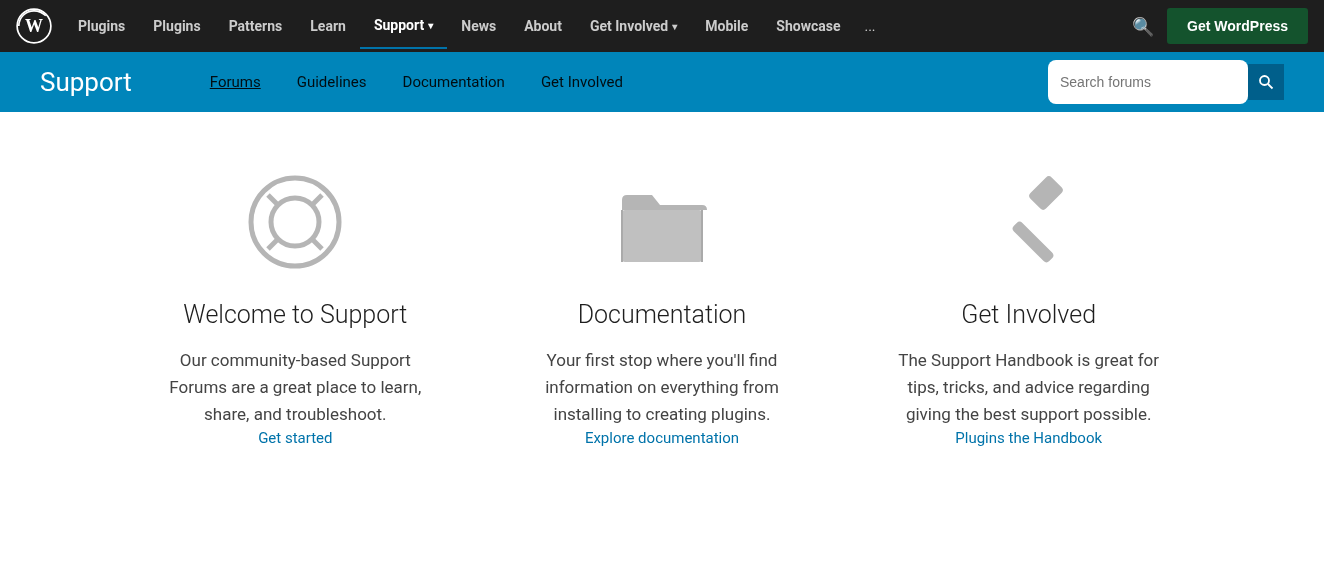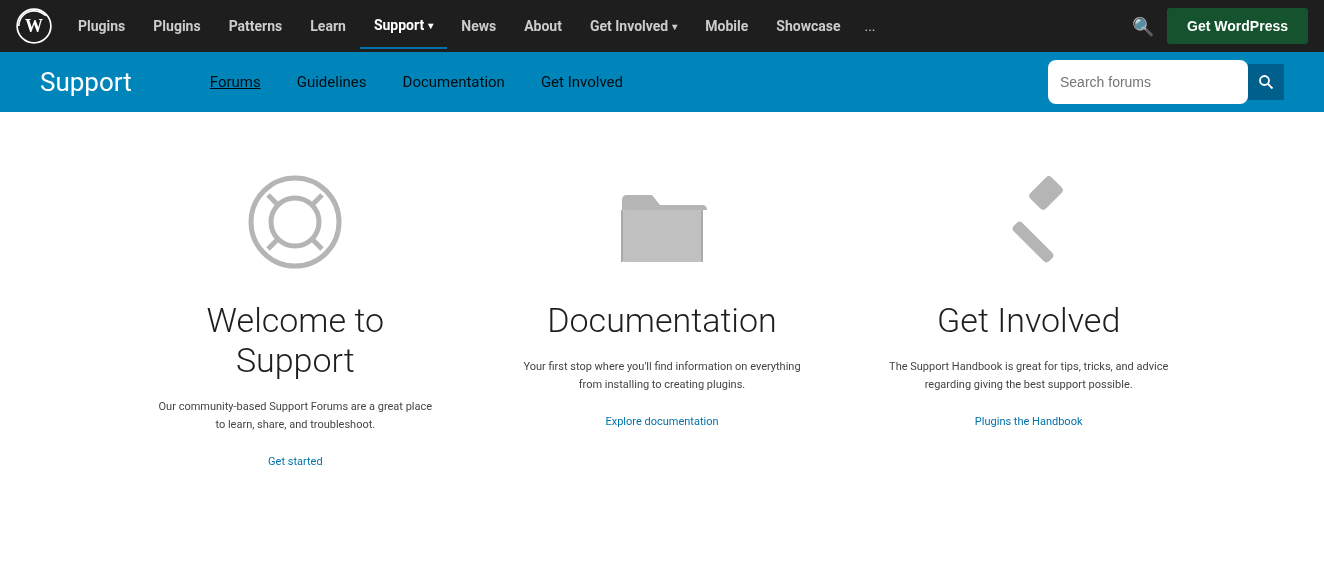--- a/index.html
+++ b/index.html
@@ -152,36 +152,35 @@
       text-align: center;
       padding: 0 40px;
     }
     .card-icon {
       width: 100px;
       height: 100px;
       margin-bottom: 28px;
       color: #b5b5b5;
     }
     .card-title {
-      font-size: 34px;
+      font-size: 25px;
       font-weight: 300;
       color: #1e1e1e;
       margin-bottom: 18px;
     }
     .card-desc {
-      font-size: 11px;
+      font-size: 17px;
       color: #444;
       line-height: 1.6;
-      margin-bottom: 22px;
       max-width: 280px;
     }
     .card-link {
       color: #0073aa;
       text-decoration: none;
-      font-size: 11px;
+      font-size: 15px;
       cursor: pointer;
     }
   </style>
 </head>
 <body>
 
 <nav class="top-nav">
 
   <svg class="wp-logo" viewBox="0 0 32 32" fill="none" xmlns="http://www.w3.org/2000/svg">
     <circle cx="16" cy="16" r="15" stroke="#fff" stroke-width="1.5" fill="none"></circle>

